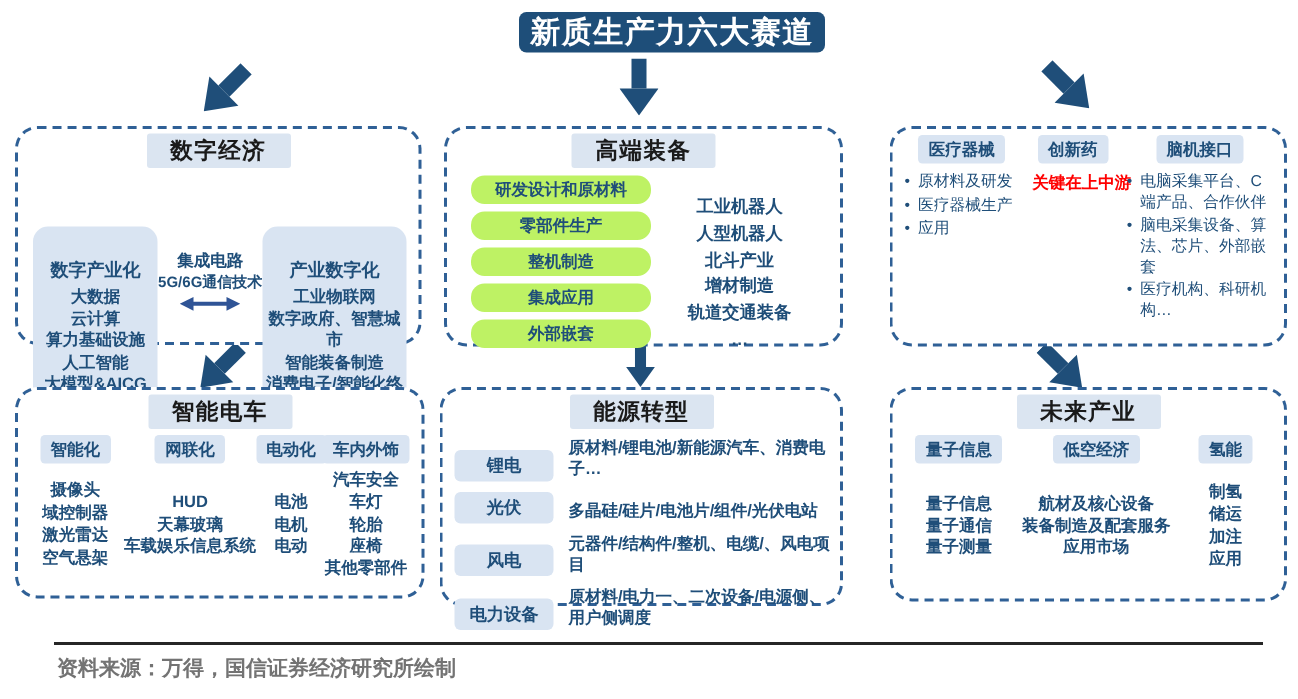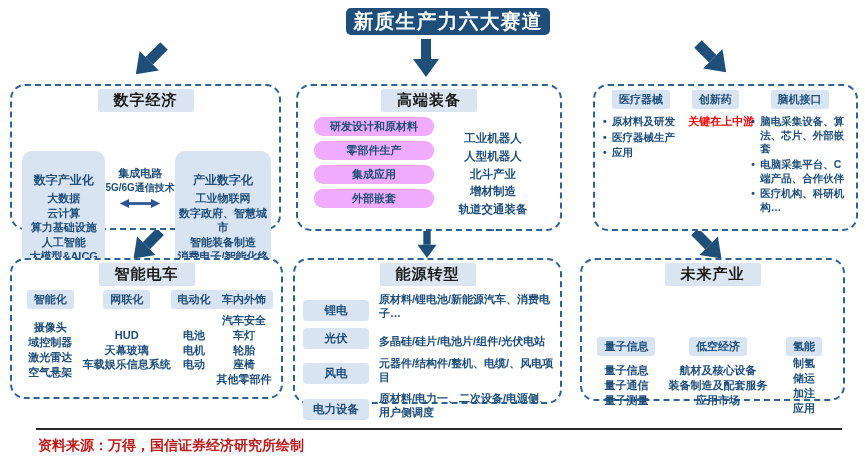--- a/index.html
+++ b/index.html
@@ -22,21 +22,21 @@
   
   .panel {
     position:absolute; border:2px dashed #2F6096; border-radius:15px; background:#fff;
     display:flex; flex-direction:column; align-items:center;
   }
   .p1 { left:10px;  top:84px;  width:271px; height:146px;gap:32px; }
   .p2 { left:296px; top:84px;  width:266px; height:147px; }
   .p3 { left:593px; top:84px;  width:265px; height:147px; }
   .p4 { left:10px;  top:258px; width:273px; height:141px;justify-content:center; }
   .p5 { left:293px; top:258px; width:269px; height:146px; }
-  .p6 { left:580px; top:258px; width:265px; height:143px;gap:47px; }
+  .p6 { left:593px; top:258px; width:265px; height:143px; }
   .panel-title {
     margin-top:3px; background:#DBE5F1; color:#1a1a1a;
     font-size:15px; font-weight:bold; padding:2px 16px; border-radius:2px;
     letter-spacing:1px;
   }
   .chip {
     background:#D9E4F2; color:#1F4E79; font-weight:bold; font-size:11px;
     padding:2px 7px; border-radius:3px; display:inline-block; white-space:nowrap;
   }
   
@@ -48,34 +48,34 @@
   .subbox-r { width:120px; }
   .subbox-title { font-size:12px; font-weight:bold; color:#1F4E79; margin-bottom:2px; }
   .subbox-item  { font-size:11px; font-weight:bold; color:#1F4E79; line-height:1.32; }
   .p1-mid { flex:1; text-align:center; margin-top:15px; }
   .mid-line  { font-size:11px; font-weight:bold; color:#1F4E79; white-space:nowrap; }
   .mid-line2 { font-size:10px; font-weight:bold; color:#1F4E79; white-space:nowrap; }
   
   .p2-body { display:flex; width:100%; padding:5px 8px 0 16px; }
   .chain { display:flex; flex-direction:column; gap:5px; width:120px; }
   .chain-box {
-    background:#f0abfc; border-radius:9px; padding:2px 2px; text-align:center;
+    background:#bef264; border-radius:9px; padding:2px 2px; text-align:center;
     font-size:11px; font-weight:bold; color:#1F4E79; white-space:nowrap;
   }
   .fields {
     flex:1; text-align:center; margin-top:13px;
     font-size:11.5px; font-weight:bold; color:#1F4E79; line-height:1.55;
   }
   
   .p3-body { display:flex; width:100%; padding:4px 8px 0 8px; }
   .bio-col { display:flex; flex-direction:column; align-items:center; }
   .bc1 { width:78px; } .bc2 { width:72px; } .bc3 { width:99px; }
   .bullets { margin-top:6px; width:100%; }
   .bullet {
-    position:relative; padding-left:9px; font-size:10.5px; font-weight:bold;
+    position:relative; padding-left:9px; font-size:10.5px; font-weight:normal;
     color:#1F4E79; line-height:1.3; margin-bottom:2px; text-align:left;
   }
   .bullet::before { content:"•"; position:absolute; left:0; top:0; color:#1F4E79; }
   .note-red { color:#FF0000; font-weight:bold; font-size:11px; margin-top:5px; align-self:flex-start; padding-left:9px; white-space:nowrap; }
   
   .col-body { display:flex; width:100%; flex:1; padding:4px 8px 6px 8px; }
   .vcol { display:flex; flex-direction:column; align-items:center; }
   .vcol .items { flex:1; display:flex; flex-direction:column; justify-content:center; text-align:center; }
   .vcol .items div { font-size:11px; font-weight:bold; color:#1F4E79; line-height:1.35; white-space:nowrap; }
   .ev1 { width:62px; } .ev2 { width:95px; } .ev3 { width:42px; } .ev4 { width:58px; margin-left:auto;}
@@ -83,21 +83,21 @@
   
   .p5-body { display:flex; flex-direction:column; width:100%; padding:6px 6px 0 8px; gap:7px; }
   .energy-row { display:flex; align-items:flex-end; }
   .energy-chip {
     width:66px; text-align:center; background:#D9E4F2; color:#1F4E79; font-weight:bold;
     font-size:11.5px; padding:3px 0; border-radius:4px; flex-shrink:0;
   }
   .energy-desc { flex:1; padding-left:10px; font-size:11px; font-weight:bold; color:#1F4E79; line-height:1.3; }
   
   .footer-line { position:absolute; left:36px; top:428px; width:806px; height:2px; background:#262626; }
-  .footer-src  { position:absolute; left:38px; top:437px; font-size:14px; font-weight:bold; color:#b91c1c; }
+  .footer-src  { position:absolute; left:38px; top:437px; font-size:14px; font-weight:bold; color:#737373; }
 </style>
 </head>
 <body>
 
 <div class="stage">
 
   <div class="main-title">新质生产力六大赛道</div>
 
   <svg class="arrow rot-l" style="left:136px; top:40px;" width="28" height="40" viewBox="0 0 26 38">
       <rect x="8" y="0" width="10" height="20" fill="#1F4E79"></rect>
@@ -154,20 +154,21 @@
       </div>
     </div>
   </div>
 
   <div class="panel p2">
     <div class="panel-title">高端装备</div>
     <div class="p2-body">
       <div class="chain">
         <div class="chain-box">研发设计和原材料</div>
         <div class="chain-box">零部件生产</div>
+        <div class="chain-box">整机制造</div>
         <div class="chain-box">集成应用</div>
         <div class="chain-box">外部嵌套</div>
       </div>
       <div class="fields">
         <div>工业机器人</div>
         <div>人型机器人</div>
         <div>北斗产业</div>
         <div>增材制造</div>
         <div>轨道交通装备</div>
         <div>…</div>
@@ -185,22 +186,22 @@
           <div class="bullet">应用</div>
         </div>
       </div>
       <div class="bio-col bc2">
         <span class="chip">创新药</span>
         <div class="note-red">关键在上中游</div>
       </div>
       <div class="bio-col bc3">
         <span class="chip">脑机接口</span>
         <div class="bullets">
+          <div class="bullet">电脑采集平台、C端产品、合作伙伴</div>
           <div class="bullet">脑电采集设备、算法、芯片、外部嵌套</div>
-          <div class="bullet">电脑采集平台、C端产品、合作伙伴</div>
           <div class="bullet">医疗机构、科研机构…</div>
         </div>
       </div>
     </div>
   </div>
 
   <div class="panel p4">
     <div class="panel-title">智能电车</div>
     <div class="col-body">
       <div class="vcol ev1">

